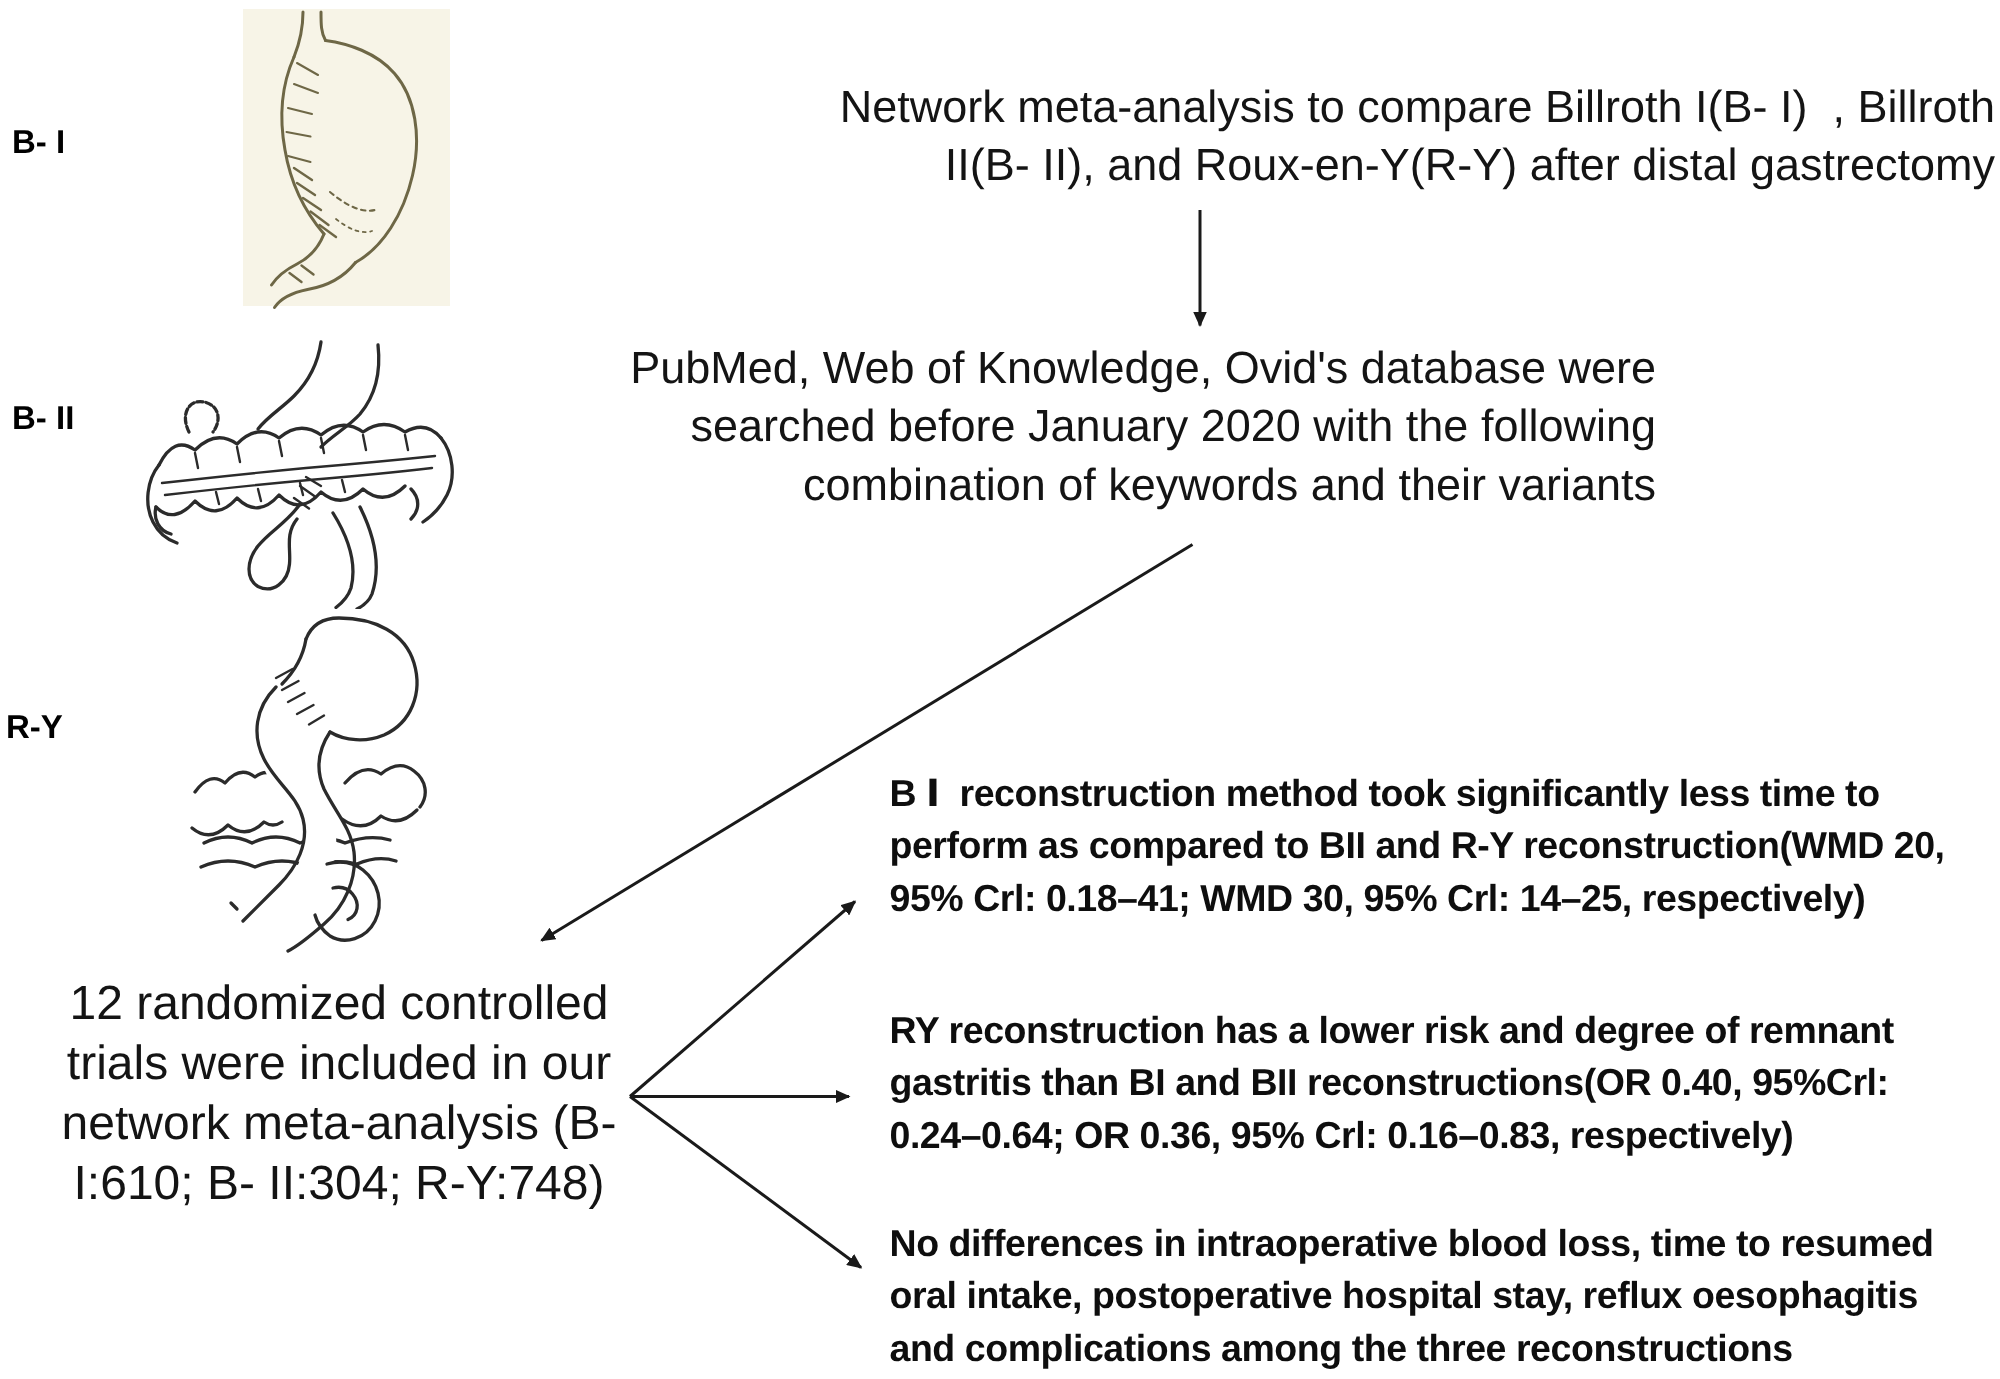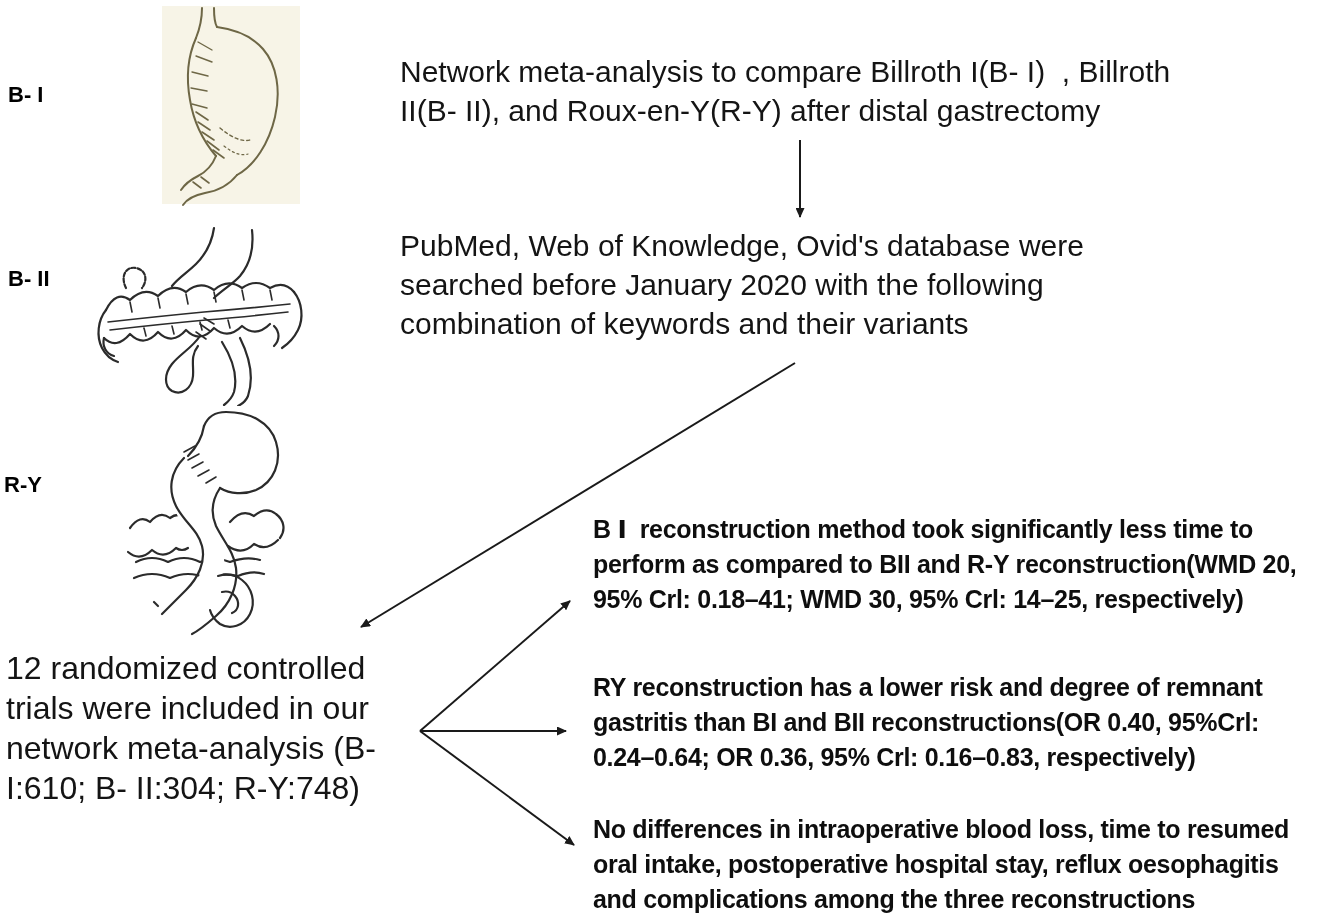--- a/index.html
+++ b/index.html
@@ -7,24 +7,24 @@
     width:1333px;height:919px;position:relative;overflow:hidden;
     background:#ffffff;color:#111111;
     font-family:"Liberation Sans","DejaVu Sans",sans-serif;
   }
   .abs{position:absolute;}
   .side-label{
     font-size:22px;font-weight:700;letter-spacing:0px;color:#000000;
     white-space:nowrap;
   }
   .flow-text{
-    font-size:30px;line-height:39px;text-align:left;white-space:nowrap;color:#141414;
+    font-size:30px;line-height:39px;text-align:right;white-space:nowrap;color:#141414;
   }
   .included-text{
-    font-size:32px;line-height:40px;text-align:left;white-space:nowrap;color:#141414;
+    font-size:32px;line-height:40px;text-align:center;white-space:nowrap;color:#141414;
   }
   .finding-text{
     font-size:25px;line-height:35px;font-weight:bold;letter-spacing:-0.3px;
     text-align:left;white-space:nowrap;color:#0e0e0e;
   }
   svg{display:block;}
   .sketch-ink{stroke:#6e6746;fill:none;stroke-width:2;stroke-linecap:round;stroke-linejoin:round;}
   .ink{stroke:#2b2b2b;fill:none;stroke-width:2.2;stroke-linecap:round;stroke-linejoin:round;}
   .ink-thin{stroke:#2b2b2b;fill:none;stroke-width:1.6;stroke-linecap:round;}
   .eraser{stroke:#ffffff;fill:none;stroke-linecap:round;stroke-linejoin:round;}
@@ -157,21 +157,21 @@
     <path d="M96 168 Q110 164 120 172 C130 180 134 194 128 206 C122 218 108 222 98 216 Q90 210 88 202"></path>
     <path d="M100 184 Q108 182 113 188 C118 194 117 202 110 205"></path>
 
     <path d="M32 194 l4 4"></path>
   </g>
 </svg>
 </div>
 
 <div class="abs flow-text" style="left:400px;top:52px;width:930px;">Network meta-analysis to compare Billroth I(B- I)&nbsp; , Billroth<br>II(B- II), and Roux-en-Y(R-Y) after distal gastrectomy</div>
 
-<div class="abs flow-text" style="left:400px;top:226px;width:720px;">PubMed, Web of Knowledge, Ovid's database were<br>searched before January 2020 with the following<br>combination of keywords and their variants</div>
+<div class="abs flow-text" style="left:384px;top:226px;width:720px;">PubMed, Web of Knowledge, Ovid's database were<br>searched before January 2020 with the following<br>combination of keywords and their variants</div>
 
 <div class="abs included-text" style="left:6px;top:648px;width:440px;">12 randomized controlled<br>trials were included in our<br>network meta-analysis (B-<br>I:610; B- II:304; R-Y:748)</div>
 
 <div class="abs finding-text" style="left:593px;top:512px;width:745px;">B Ⅰ&nbsp; reconstruction method took significantly less time to<br>perform as compared to BII and R-Y reconstruction(WMD 20,<br>95% Crl: 0.18–41; WMD 30, 95% Crl: 14–25, respectively)</div>
 
 <div class="abs finding-text" style="left:593px;top:670px;width:745px;">RY reconstruction has a lower risk and degree of remnant<br>gastritis than BI and BII reconstructions(OR 0.40, 95%Crl:<br>0.24–0.64; OR 0.36, 95% Crl: 0.16–0.83, respectively)</div>
 
 <div class="abs finding-text" style="left:593px;top:812px;width:745px;">No differences in intraoperative blood loss, time to resumed<br>oral intake, postoperative hospital stay, reflux oesophagitis<br>and complications among the three reconstructions</div>
 
 <svg class="abs" style="left:0;top:0;" width="1333" height="919" viewBox="0 0 1333 919">

